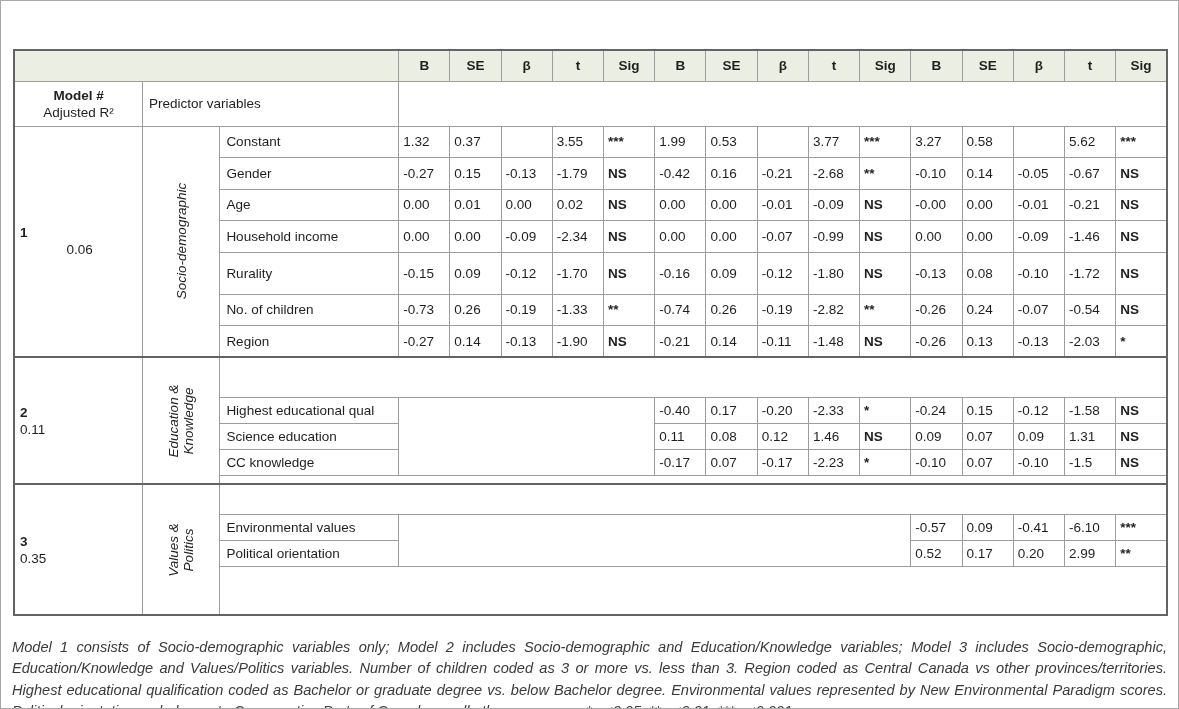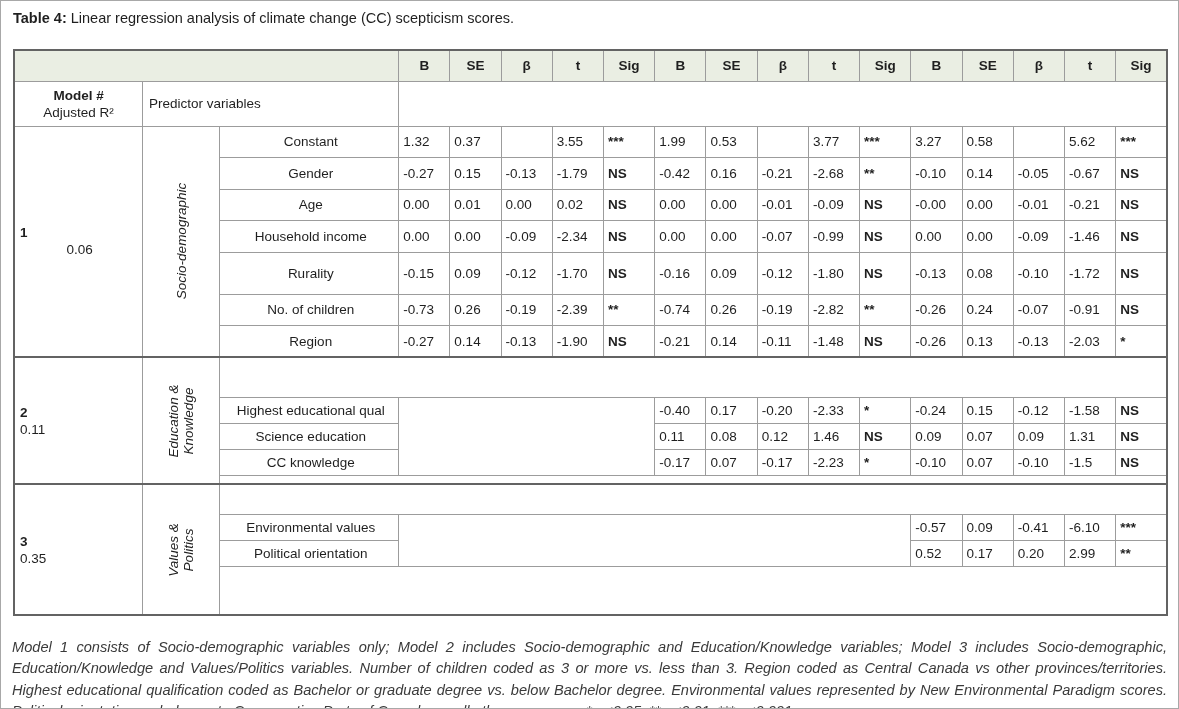--- a/index.html
+++ b/index.html
@@ -11,42 +11,39 @@
   table.reg{position:absolute;left:12px;top:48px;width:1155px;border-collapse:collapse;
         table-layout:fixed;border:2px solid #636363;}
   td{border:1px solid #9c9c9c;font-size:13.5px;padding:0 3px;vertical-align:middle;
         overflow:hidden;box-sizing:border-box;}
   td.hdr{background:#eaeee3;font-weight:bold;text-align:center;}
   tr.hrow1{height:31px;}
   tr.hrow2{height:45px;}
   td.mh{text-align:center;line-height:17px;}
   td.mh .l1{font-weight:bold;}
   td.ph{padding-left:6px;}
-  td.pred{padding-left:6px;white-space:nowrap;text-align:center;}
+  td.pred{padding-left:6px;white-space:nowrap;}
   td.val{padding-left:4px;white-space:nowrap;}
   td.sig{font-weight:bold;}
   td.model-cell{padding-left:5px;line-height:17px;}
   td.model-cell .num{font-weight:bold;}
   td.model-cell .r2.centered{text-align:center;}
   td.cat-cell{position:relative;}
   .rot{position:absolute;top:50%;left:50%;transform:translate(-50%,-50%) rotate(-90deg);
         font-style:italic;font-size:13.5px;line-height:15px;text-align:center;white-space:nowrap;}
   td.spacer{line-height:0;}
   tr.sec-start td{border-top:2px solid #636363;}
   .footnote{position:absolute;left:11px;right:11px;top:621px;font-style:italic;
         font-size:14.6px;line-height:21.5px;text-align:justify;color:#3a3a3a;}
 </style>
 </head>
 <body>
 
 <div class="page">
 
-  <div class="caption">
-    <span class="cap-label">Table 4:</span><span> Linear regression analysis of climate change (CC) scepticism scores.</span>
-  </div>
 
   <table class="reg">
     <colgroup>
         <col style="width: 128px;">
         <col style="width: 77px;">
         <col style="width: 178px;">
         <col style="width: 51px;">
         <col style="width: 51px;">
         <col style="width: 51px;">
         <col style="width: 51px;">
@@ -186,31 +183,31 @@
           <td class="val">0.08</td>
           <td class="val">-0.10</td>
           <td class="val">-1.72</td>
           <td class="val sig">NS</td>
         </tr>
         <tr style="height: 31.5px;">
           <td class="pred">No. of children</td>
           <td class="val">-0.73</td>
           <td class="val">0.26</td>
           <td class="val">-0.19</td>
-          <td class="val">-2.39</td>
+          <td class="val">-1.33</td>
           <td class="val sig">**</td>
           <td class="val">-0.74</td>
           <td class="val">0.26</td>
           <td class="val">-0.19</td>
           <td class="val">-2.82</td>
           <td class="val sig">**</td>
           <td class="val">-0.26</td>
           <td class="val">0.24</td>
           <td class="val">-0.07</td>
-          <td class="val">-0.91</td>
+          <td class="val">-0.54</td>
           <td class="val sig">NS</td>
         </tr>
         <tr style="height: 31.5px;">
           <td class="pred">Region</td>
           <td class="val">-0.27</td>
           <td class="val">0.14</td>
           <td class="val">-0.13</td>
           <td class="val">-1.90</td>
           <td class="val sig">NS</td>
           <td class="val">-0.21</td>

